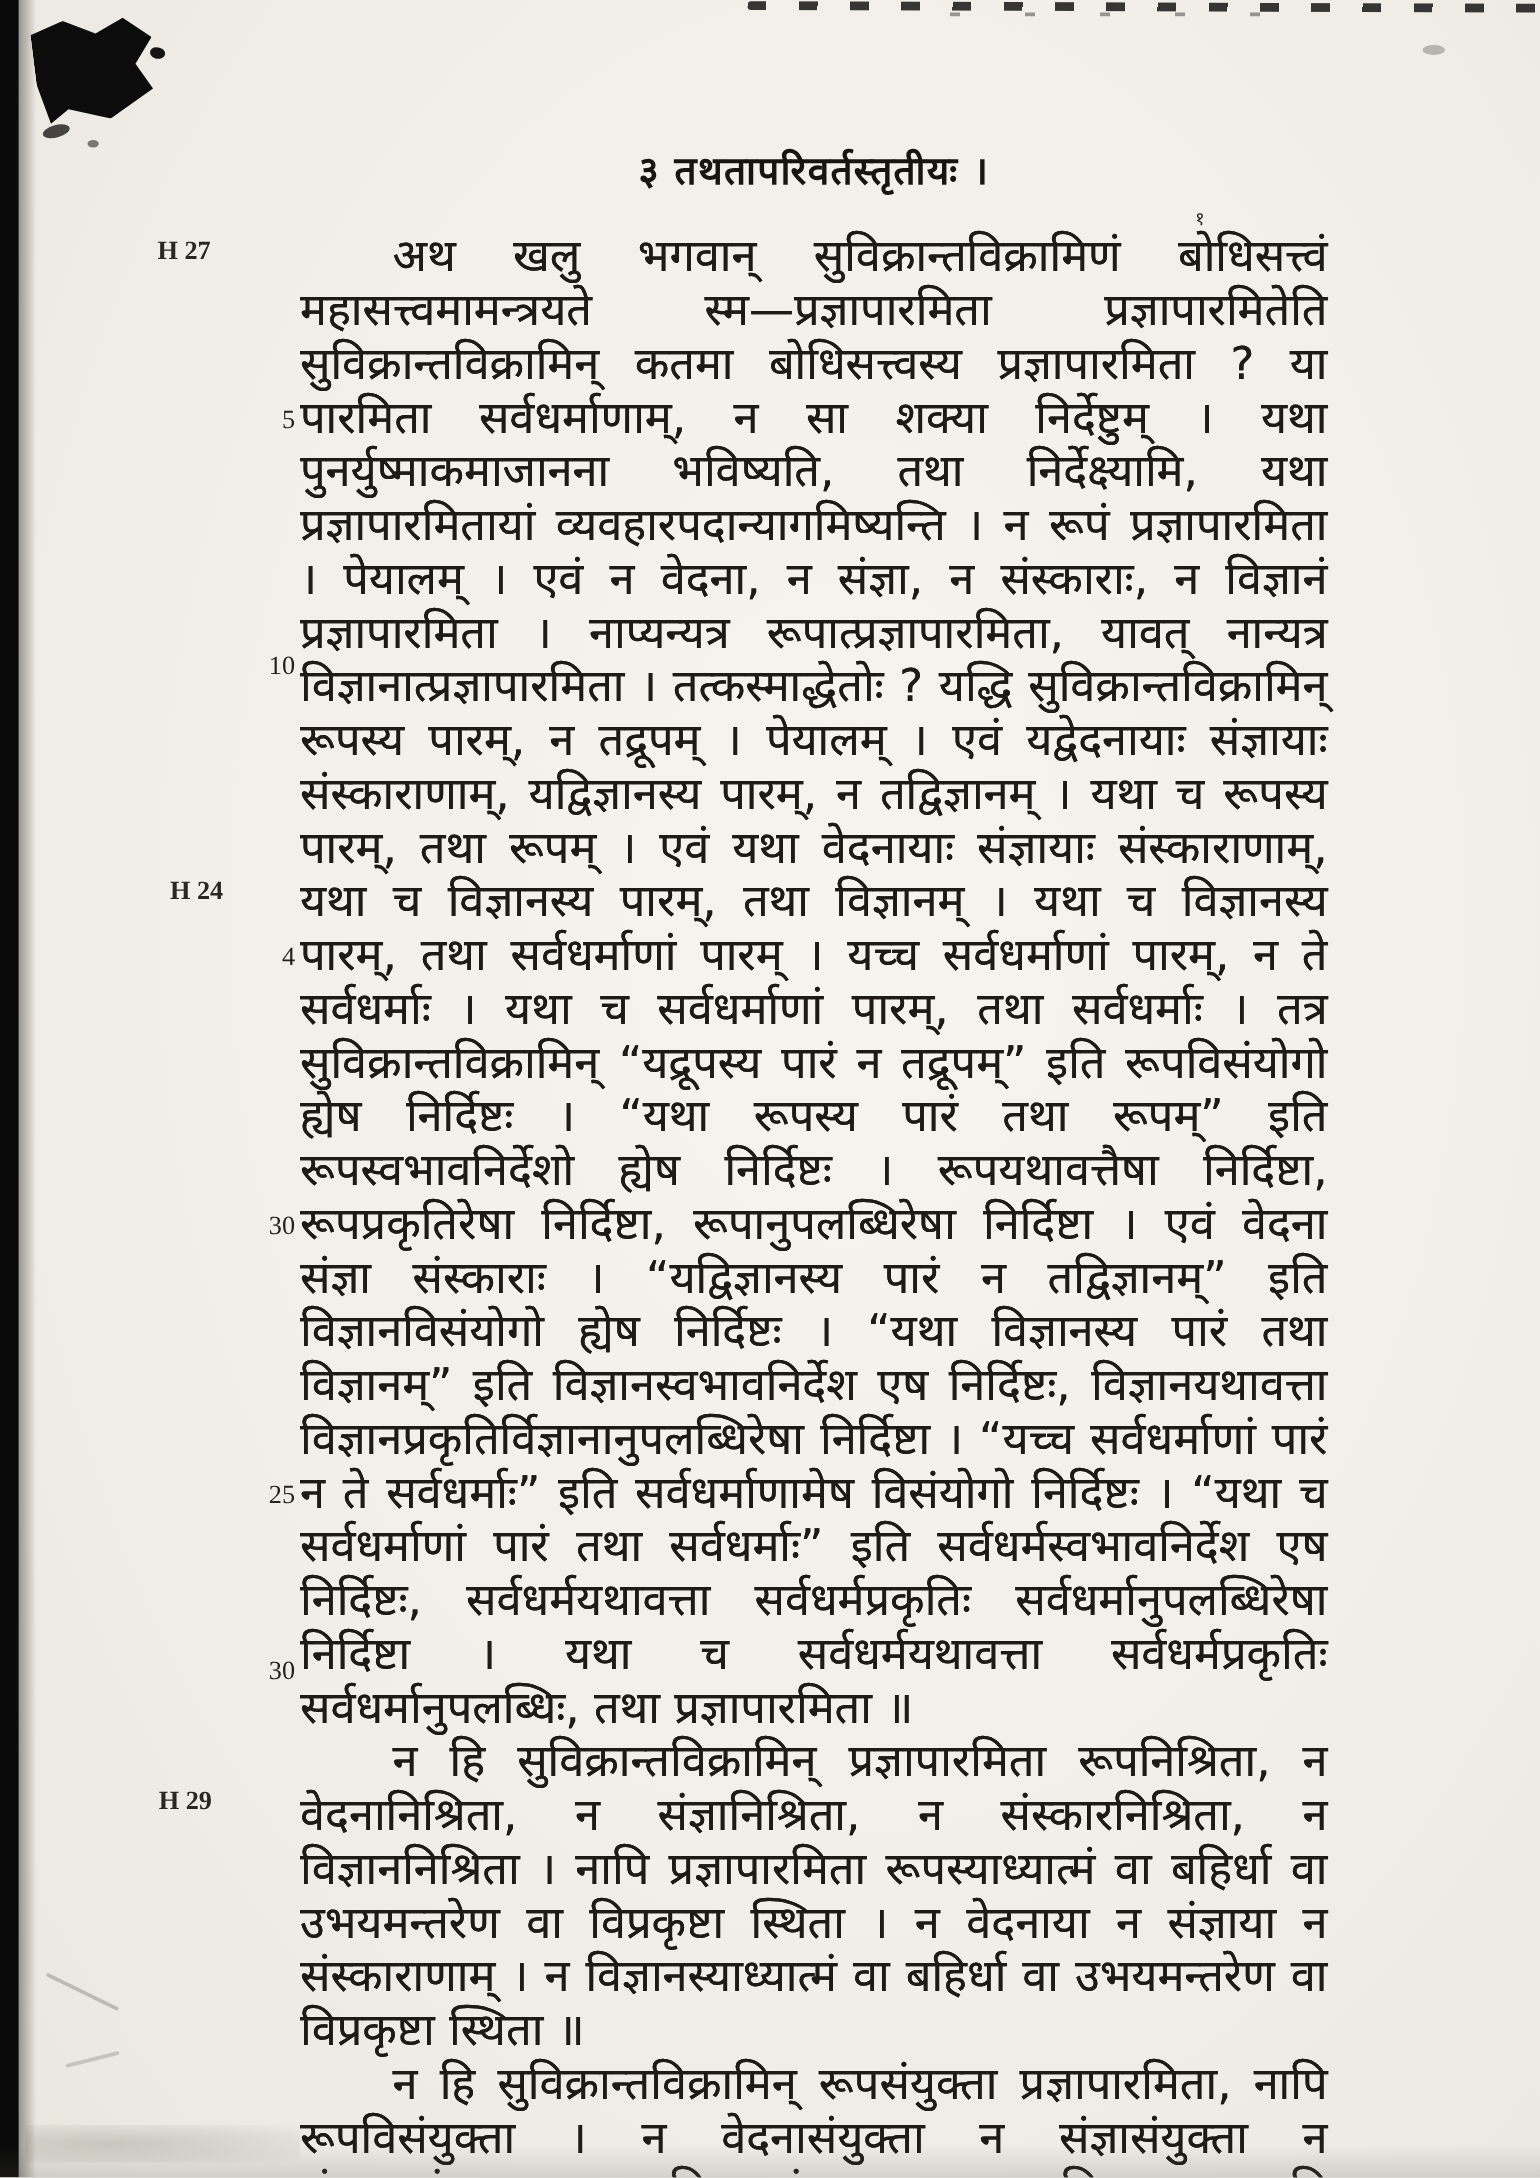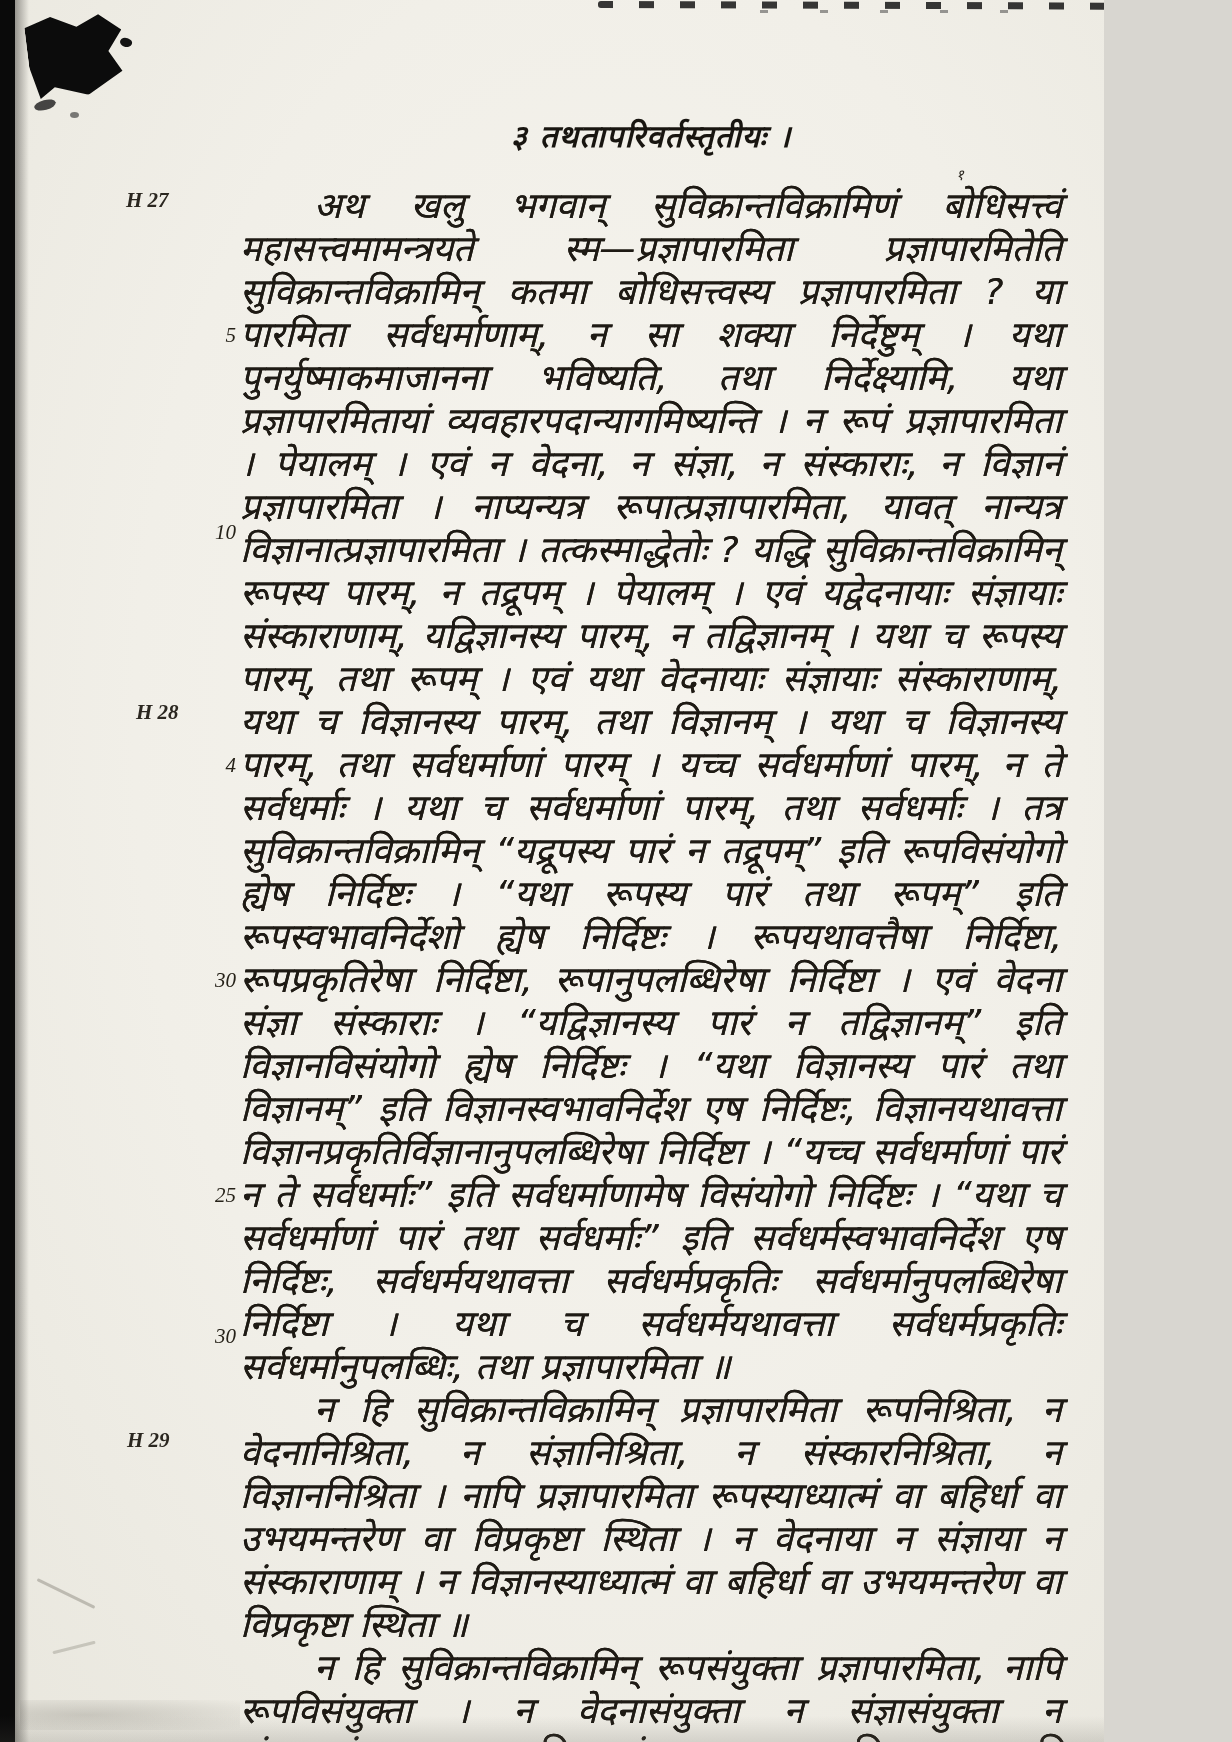--- a/index.html
+++ b/index.html
@@ -2,27 +2,26 @@
 <html><head>
 <meta charset="utf-8">
 <style>
   html, body {
     margin: 0;
     padding: 0;
     background: #d8d6d0;
   }
   .page {
     position: relative;
-    width: 1104px;
+    width: 1232px;
     height: 1742px;
     overflow: hidden;
     background: radial-gradient(ellipse at 55% 42%, #f6f4ee 0%, #f1efe8 55%, #e9e7de 100%);
     color: #1d1a15;
     font-family: "DejaVu Sans", sans-serif;
-    font-style: italic;
   }
   .page::after {
     content: "";
     position: absolute;
     left: 0; bottom: 0;
     width: 100%; height: 26px;
     background: linear-gradient(0deg, rgba(90,88,80,0.18), rgba(90,88,80,0));
     pointer-events: none;
   }
 
@@ -185,21 +184,21 @@
   <div class="top-specks"></div>
   <div class="top-specks-2"></div>
   <div class="tr-speck"></div>
   <div class="bottom-mark-a"></div>
   <div class="bottom-mark-b"></div>
   <div class="bottom-mark-c"></div>
 
   <div class="chapter-title">३ तथतापरिवर्तस्तृतीयः ।</div>
 
   <span class="folio-mark folio-1">H 27</span>
-  <span class="folio-mark folio-2">H 28</span>
+  <span class="folio-mark folio-2">H 24</span>
   <span class="folio-mark folio-3">H 29</span>
 
   <span class="line-number ln-5">5</span>
   <span class="line-number ln-10">10</span>
   <span class="line-number ln-15">4</span>
   <span class="line-number ln-20">30</span>
   <span class="line-number ln-25">25</span>
   <span class="line-number ln-30">30</span>
 
   <sup class="fn-marker">१</sup>

